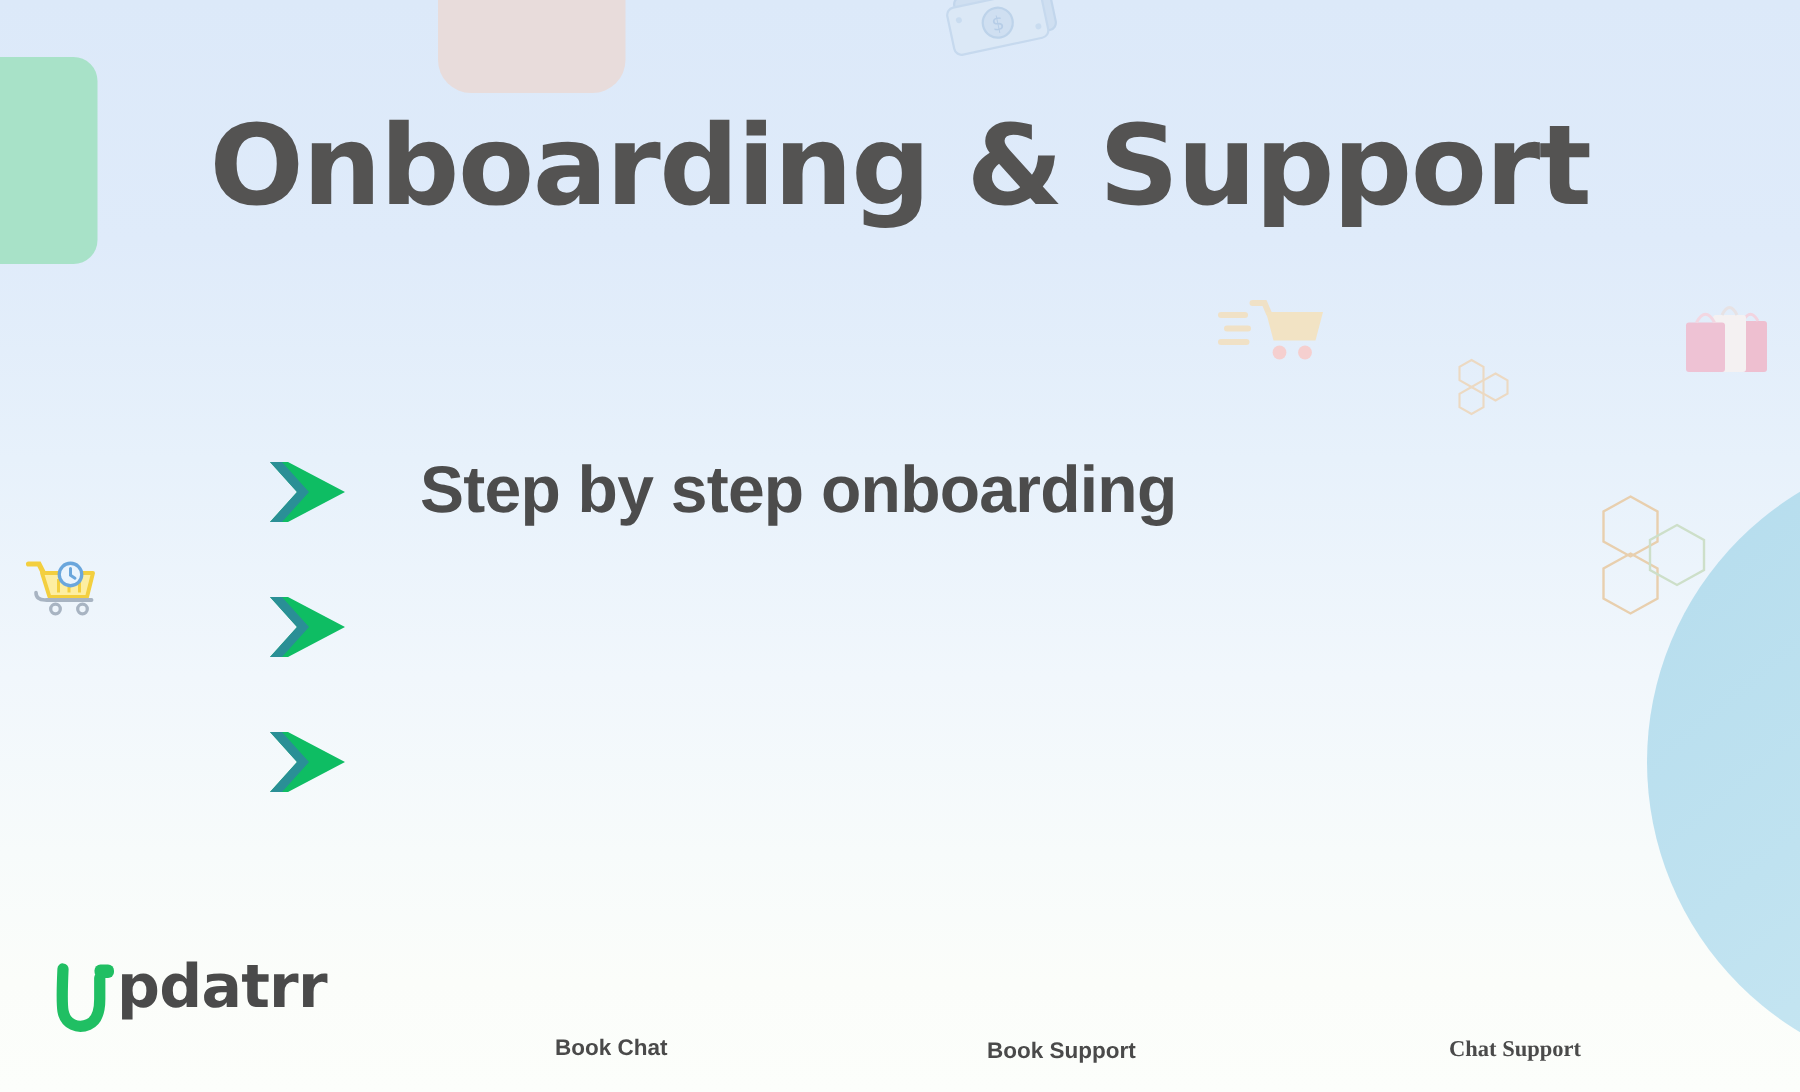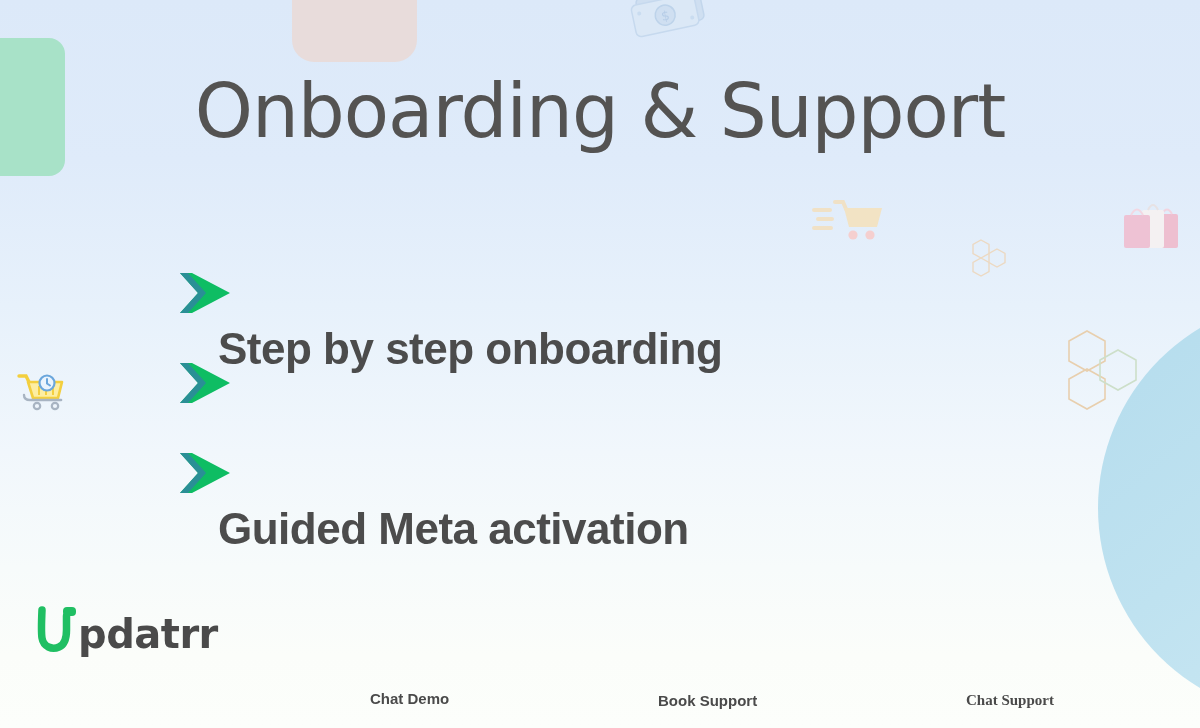--- a/index.html
+++ b/index.html
@@ -65,62 +65,60 @@
   .money       { left: 624px; top: -22px; width: 92px; height: 62px; }
 
   
   .title {
     position: absolute;
     left: 0;
     right: 0;
     top: 74px;
     text-align: center;
     font-family: "DejaVu Sans", sans-serif;
-    font-weight: normal;
+    font-weight: bold;
     font-size: 74px;
     letter-spacing: -1px;
     color: #545352;
     line-height: 1;
   }
 
   
   .bullets {
     position: absolute;
     left: 176px;
     top: 262px;
     width: 900px;
   }
   .bullet-row {
     display: flex;
-    align-items: flex-start;
+    align-items: flex-end;
     height: 90px;
-    flex-direction: column;
   }
   .bullet-arrow {
     width: 62px;
     flex: 0 0 62px;
     display: block;
   }
   .bullet-text {
     font-family: "Liberation Sans", sans-serif;
     font-weight: bold;
     font-size: 44px;
     color: #4c4c4c;
     white-space: nowrap;
     padding-left: 42px;
     letter-spacing: -0.5px;
   }
 
   
   .logo {
     position: absolute;
     left: 34px;
-    top: 600px;
+    top: 638px;
     display: flex;
-    align-items: flex-end;
     height: 56px;
   }
   .logo-mark { display: block; }
   .logo-word {
     font-family: "DejaVu Sans", sans-serif;
     font-weight: bold;
     font-size: 40px;
     color: #4a4a4a;
     line-height: 1;
     margin-left: -2px;
@@ -229,30 +227,29 @@
         <path d="M4 4 L22 24 L4 44 L16 44 L54 24 L16 4 Z" fill="#0ebd63"></path>
         <path d="M4 4 L22 24 L4 44 L12 44 L30 24 L12 4 Z" fill="#2a8f96"></path>
       </svg>
     </div>
 
     <div class="bullet-row">
       <svg class="bullet-arrow" viewBox="0 0 62 48">
         <path d="M4 4 L22 24 L4 44 L16 44 L54 24 L16 4 Z" fill="#0ebd63"></path>
         <path d="M4 4 L22 24 L4 44 L12 44 L30 24 L12 4 Z" fill="#2a8f96"></path>
       </svg>
-      <span class="bullet-text">Guided Meta activation</span>
     </div>
 
   </div>
 
   <div class="logo">
     <svg class="logo-mark" width="46" height="54" viewBox="0 0 46 54">
       <path d="M8 8 C8 8 7 30 8 36 C9.5 45 18 48 25 45 C31 42.5 32.5 35 32.5 28 L32.5 14" fill="none" stroke="#20bf63" stroke-width="7.5" stroke-linecap="round"></path>
       <rect x="29" y="5" width="13" height="9" rx="4" fill="#20bf63"></rect>
     </svg>
     <span class="logo-word">pdatrr</span>
   </div>
 
-  <div class="action action-0">Chat Demo</div>
+  <div class="action action-0">Book Chat</div>
   <div class="action action-1">Book Support</div>
   <div class="action action-2">Chat Support</div>
 
 </div>
 
 </body></html>

